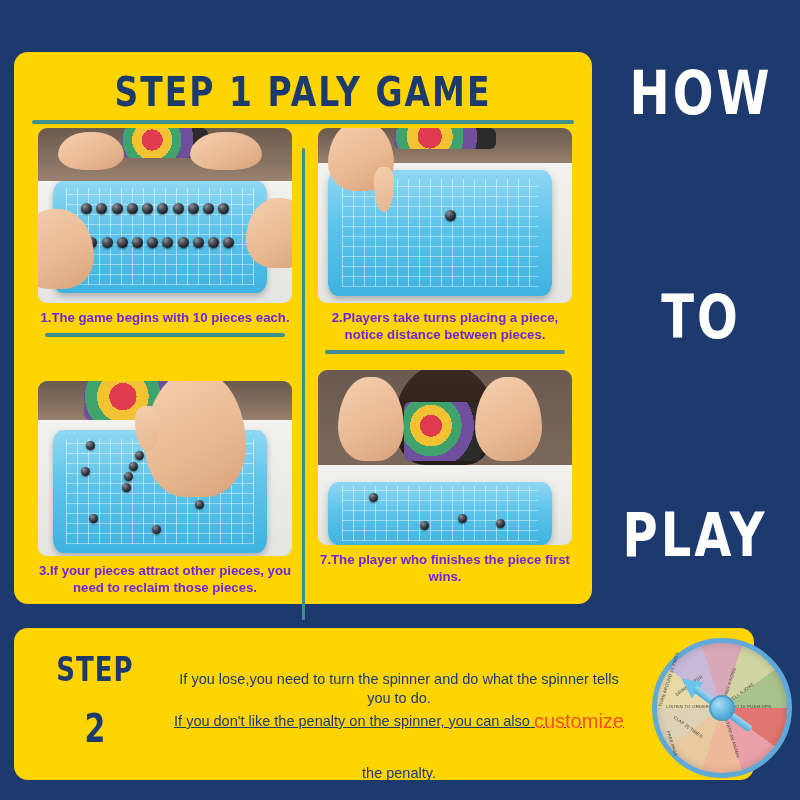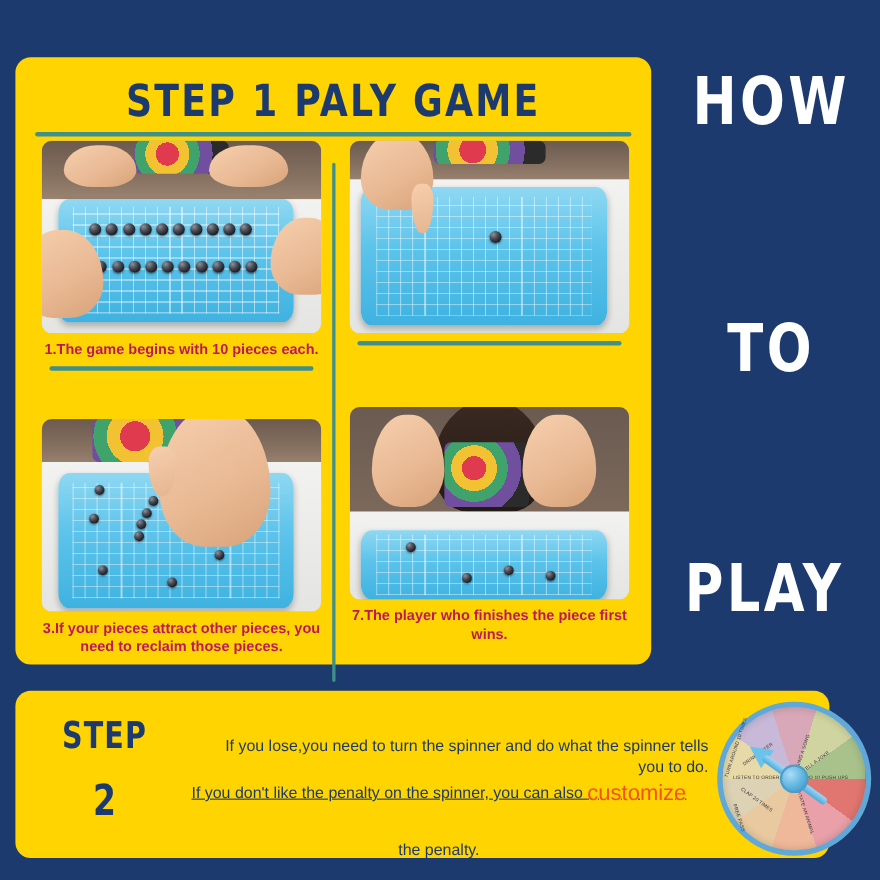--- a/index.html
+++ b/index.html
@@ -77,21 +77,21 @@
     margin: 0 auto;
     border-radius: 9px;
     overflow: hidden;
     background: #c7c3bd;
   }
   .cell.c3 .photo, .cell.c4 .photo { height: 175px; }
 
   .caption {
     margin-top: 6px;
     text-align: center;
-    color: #be185d;
+    color: #6d28d9;
     font-size: 13.2px;
     line-height: 17px;
     font-weight: bold;
     padding: 0 4px;
   }
   .cell-rule {
     margin: 7px auto 0 auto;
     width: 240px;
     height: 4px;
     background: #3f8f8a;
@@ -216,21 +216,21 @@
   }
   .s2line {
     position: absolute;
     left: 140px;
     width: 490px;
     text-align: center;
     color: #1d3a6e;
     font-size: 14.5px;
     line-height: 19px;
   }
-  #s2-line1 { top: 42px; text-align: right; }
+  #s2-line1 { top: 42px; }
   #s2-line2 { top: 84px; text-decoration: underline; }
   #s2-line3 { top: 136px; }
   .hl {
     color: #f4511e;
     font-size: 20px;
     vertical-align: -2px;
   }
 
   
   #spinner {
@@ -369,20 +369,21 @@
           <div class="shirt" style="left:30%;top:0;width:40%;height:12%;"></div>
           <div class="table-white" style="top:20%;"></div>
           <div class="board" style="left:4%;top:24%;width:88%;height:72%;">
             <div class="board-grid"></div>
           </div>
           <div class="ball" style="left:50%;top:47%;"></div>
           <div class="hand" style="left:4%;top:-4%;width:26%;height:40%;"></div>
           <div class="finger" style="left:22%;top:22%;width:8%;height:26%;"></div>
         </div>
       </div>
+      <div class="caption">2.Players take turns placing a piece, notice distance between pieces.</div>
       <div class="cell-rule"></div>
     </div>
 
     <div class="cell c3">
       <div class="photo">
         <div class="scene">
           <div class="bg-room" style="height:30%;"></div>
           <div class="shirt" style="left:18%;top:0;width:44%;height:22%;"></div>
           <div class="table-white" style="top:22%;"></div>
           <div class="board" style="left:6%;top:28%;width:84%;height:70%;">

